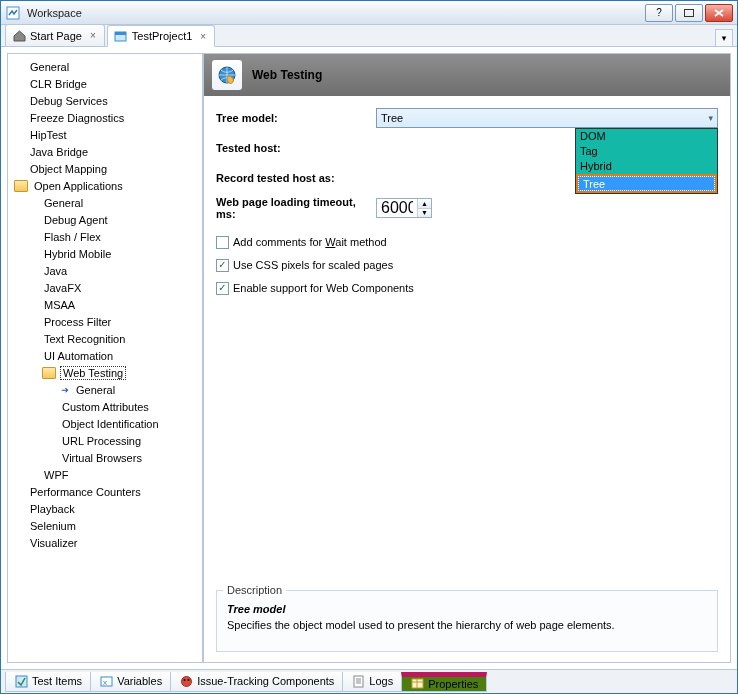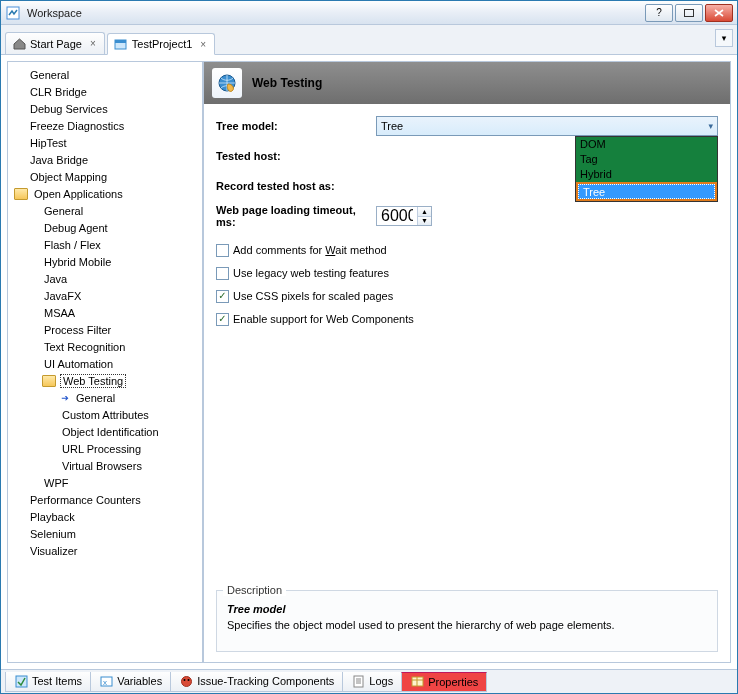--- a/index.html
+++ b/index.html
@@ -44,21 +44,21 @@
     font-size: 10px;
   }
   .win-btn.close {
     background: linear-gradient(to bottom, #f7b1a8, #d94a36);
     border-color: #a03020;
     color: #fff;
     font-weight: bold;
   }
   
   .tabstrip {
-    height: 30px;
+    height: 22px;
     background: #eef2f7;
     border-bottom: 1px solid #b8c8dc;
     display: flex;
     align-items: flex-end;
     padding-left: 4px;
     position: relative;
   }
   .tab {
     display: flex;
     align-items: center;
@@ -182,21 +182,21 @@
   }
   .combo .caret {
     font-size: 9px; color:#3a6a9a;
   }
   .dropdown-list {
     position: absolute;
     left: 371px;
     top: 32px;
     right: 12px;
     border: 1px solid #333;
-    background: #15803d;
+    background: #14b8a6;
     z-index: 10;
   }
   .dropdown-list .opt {
     padding: 0 4px;
     height: 15px;
     line-height: 15px;
   }
   .dropdown-list .opt.highlight-wrap {
     border: 2px solid #e07b1c;
     padding: 0;
@@ -271,22 +271,22 @@
     height: 20px;
     padding: 0 8px;
     border: 1px solid #b8c8dc;
     border-top: none;
     margin-right: -1px;
     background: linear-gradient(to bottom,#fefefe,#ecf0f5);
     gap: 4px;
     font-size: 11px;
   }
   .btab.active {
-    background: #ef4444;
-    border-top: 1px solid #be185d;
+    background: #4d7c0f;
+    border-top: 5px solid #be185d;
     align-items: center;
   }
   .btab .icon { width:14px; height:14px; display:inline-flex;align-items:center;justify-content:center; font-size:11px;}
   .underline { text-decoration: underline; }
 </style>
 </head>
 <body>
 
 <div class="window">
 
@@ -536,24 +536,20 @@
 
         <div style="height:6px"></div>
 
         <div class="chk-row">
           <span class="chk"></span>
           <span>
             <span>Add comments for </span><span class="underline">W</span><span>ait method</span>
           </span>
         </div>
         <div class="chk-row">
-          <span class="chk"></span>
-          <span>Use legacy web testing features</span>
-        </div>
-        <div class="chk-row">
           <span class="chk checked"></span>
           <span>Use CSS pixels for scaled pages</span>
         </div>
         <div class="chk-row">
           <span class="chk checked"></span>
           <span>Enable support for Web Components</span>
         </div>
 
         <div class="dropdown-list">
           <div class="opt">DOM</div>

